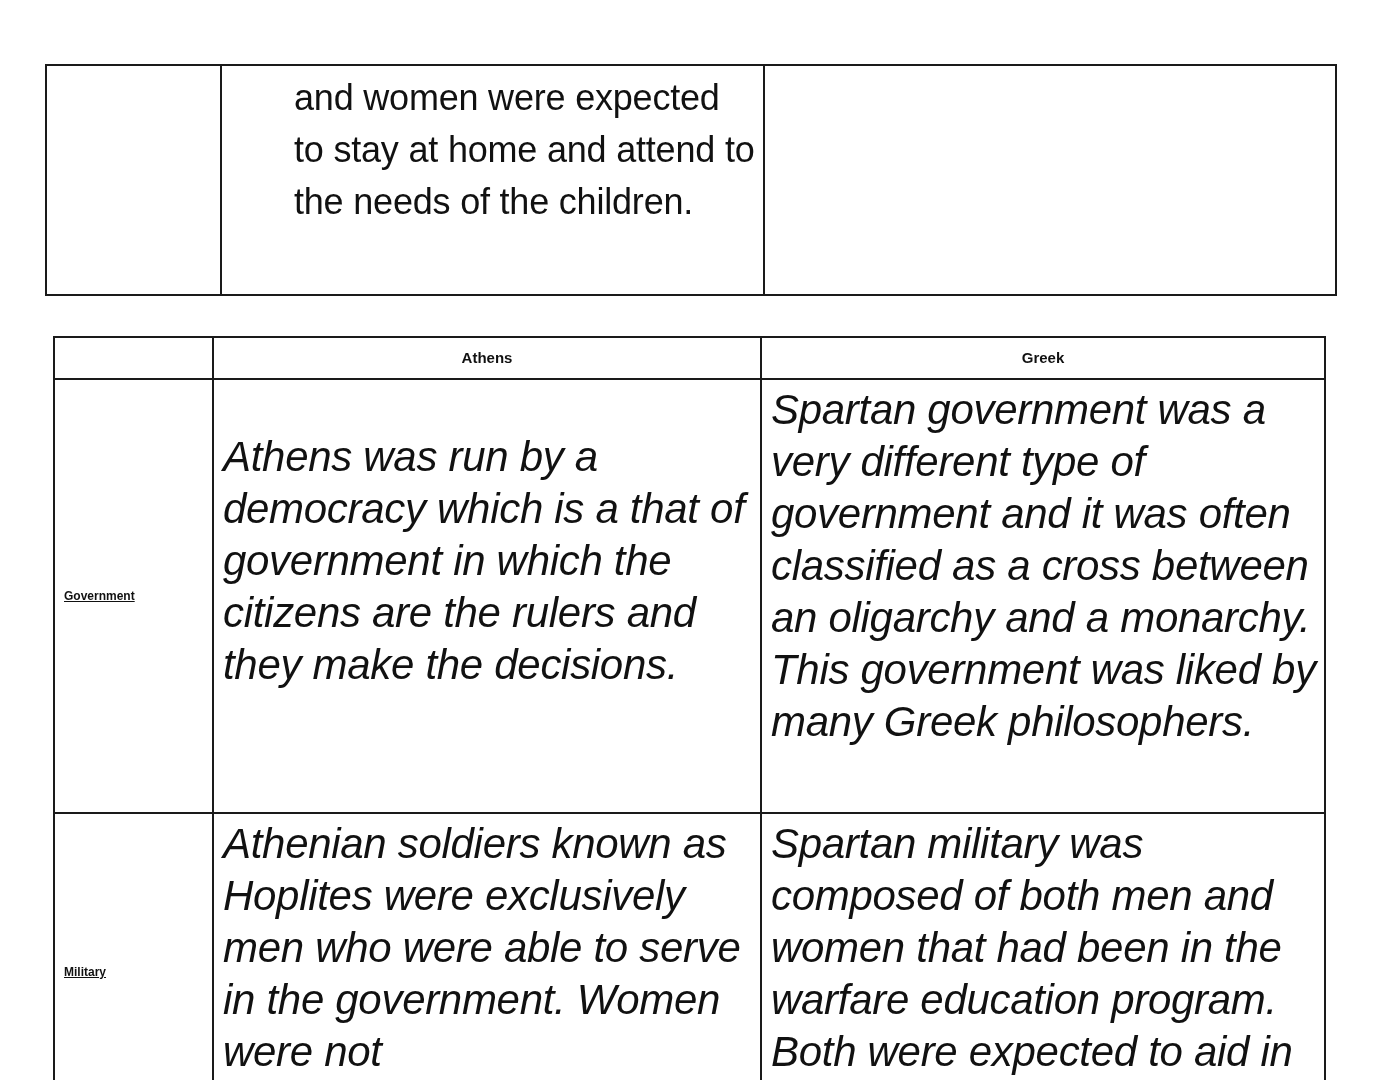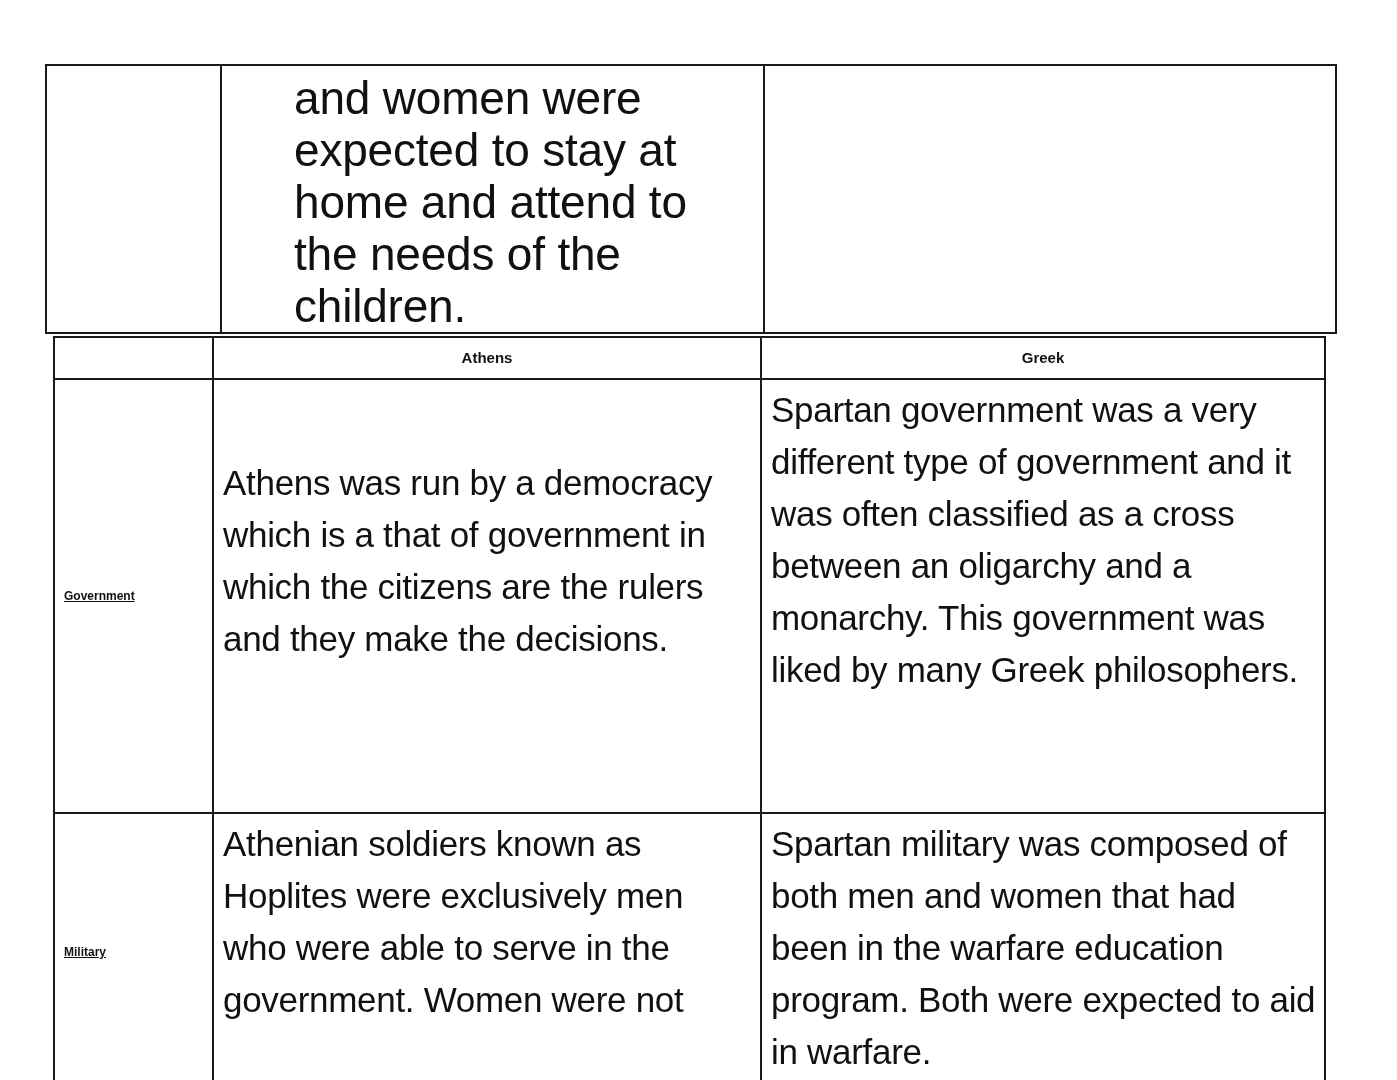--- a/index.html
+++ b/index.html
@@ -29,21 +29,21 @@
     #table-top {
       left: 45px;
       top: 64px;
       width: 1290px;
       height: 232px;
     }
     #table-top col.c1 { width: 175px; }
     #table-top col.c2 { width: 543px; }
     #table-top col.c3 { width: 572px; }
     #table-top td.text-cell {
-      font-size: 46px;
+      font-size: 36px;
       line-height: 52px;
       padding: 6px 6px 0 72px;
       letter-spacing: -0.2px;
     }
 
     
     #table-main {
       left: 53px;
       top: 336px;
       width: 1271px;
@@ -60,24 +60,25 @@
       vertical-align: middle;
     }
     #table-main td.row-label {
       font-size: 12px;
       font-weight: bold;
       vertical-align: middle;
       padding-left: 9px;
       text-decoration: underline;
     }
     #table-main td.body-cell {
-      font-size: 35px;
+      font-size: 42px;
       line-height: 52px;
       padding: 0 6px 0 9px;
       letter-spacing: -0.3px;
+      font-style: italic;
     }
     #row-government td { height: 362px; }
     #row-military td { height: 258px; }
     #row-government td.athens-cell { vertical-align: middle; padding-bottom: 70px; }
     #row-government td.sparta-cell { padding-top: 4px; }
     #row-military td.body-cell { padding-top: 4px; }
   </style>
 </head>
 <body>
 

